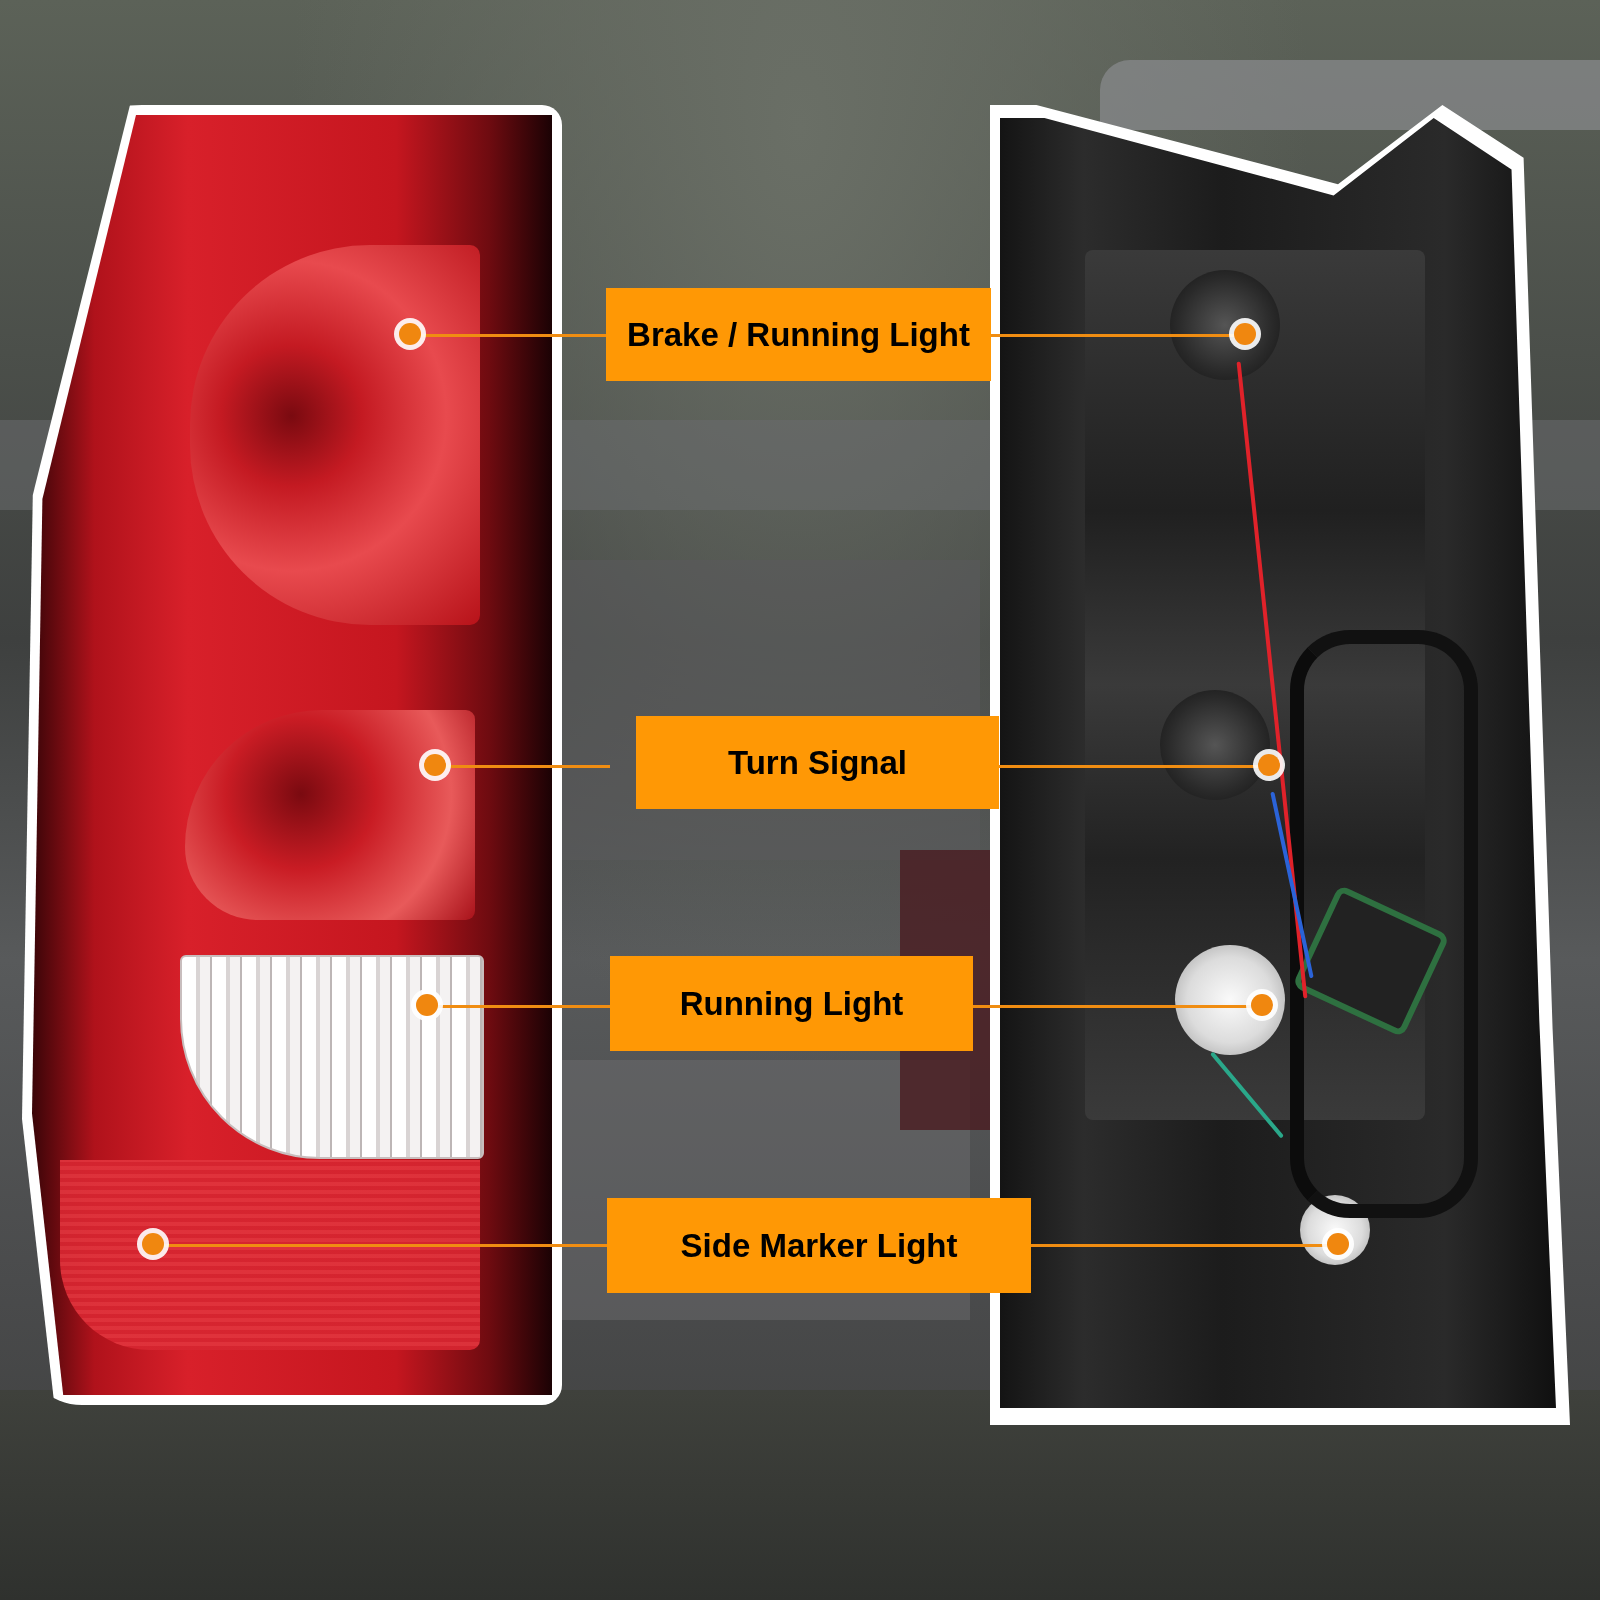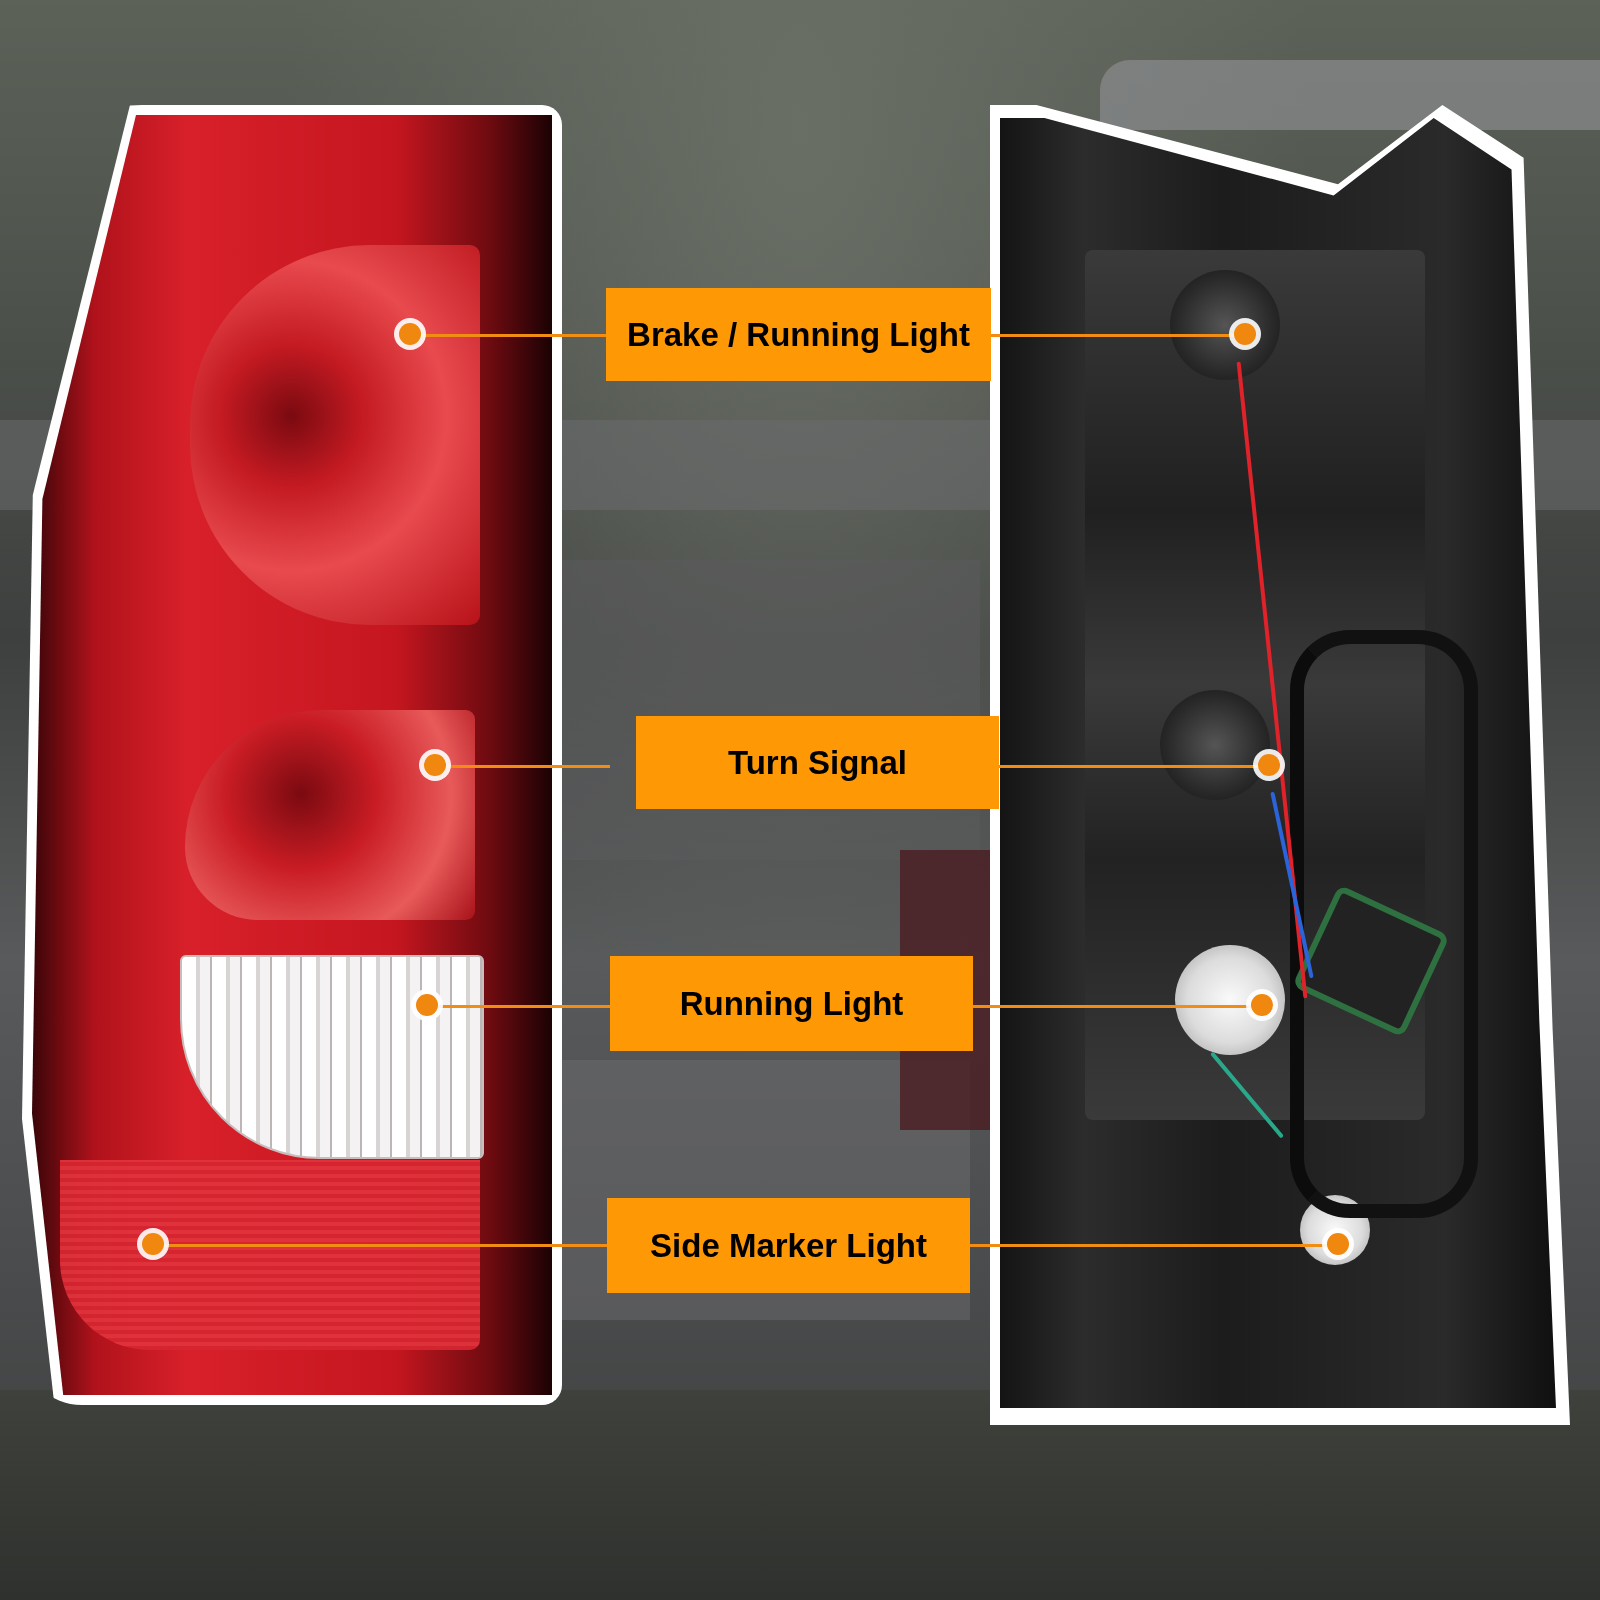--- a/index.html
+++ b/index.html
@@ -156,14 +156,14 @@
   <div class="dot" style="left:427px;top:1005px;"></div>
   <div class="dot" style="left:1262px;top:1005px;"></div>
   <div class="callout-box" style="left:610px;top:956px;width:363px;height:95px;">Running Light</div>
 </div>
 
 <div>
   <div class="leader" style="left:153px;top:1244px;width:455px;"></div>
   <div class="leader" style="left:970px;top:1244px;width:368px;"></div>
   <div class="dot" style="left:153px;top:1244px;"></div>
   <div class="dot" style="left:1338px;top:1244px;"></div>
-  <div class="callout-box" style="left:607px;top:1198px;width:363px;height:95px;">Side Marker Light</div>
+  <div class="callout-box" style="left:607px;top:1198px;width:424px;height:95px;">Side Marker Light</div>
 </div>
 
 </body></html>

